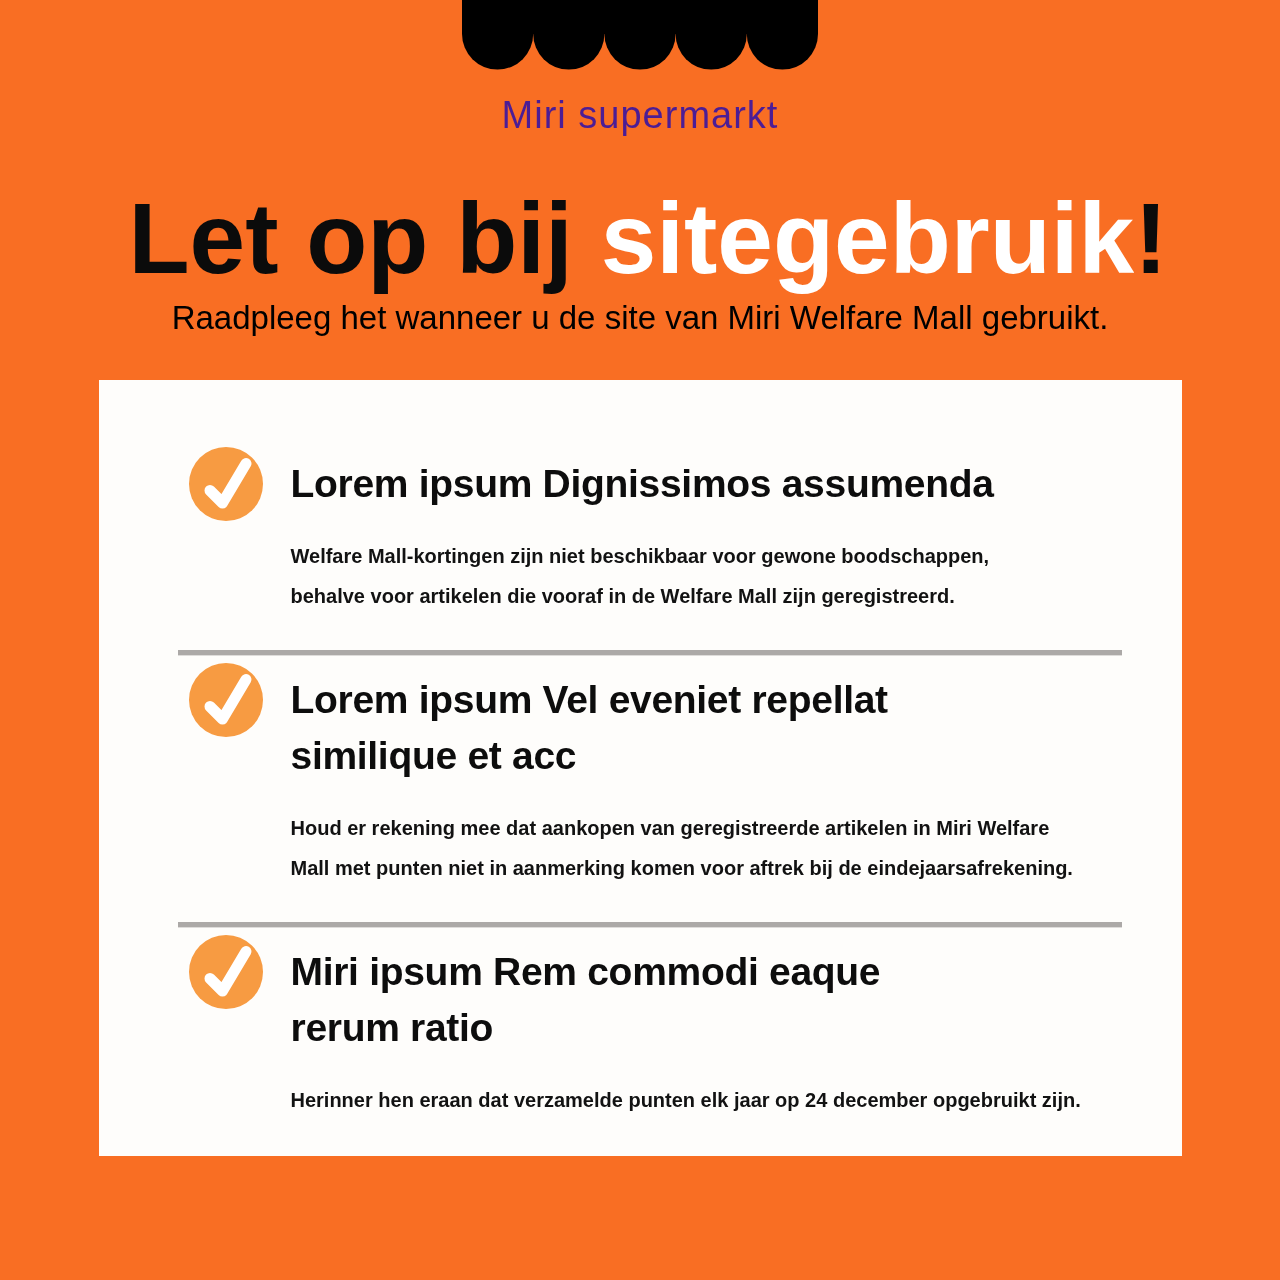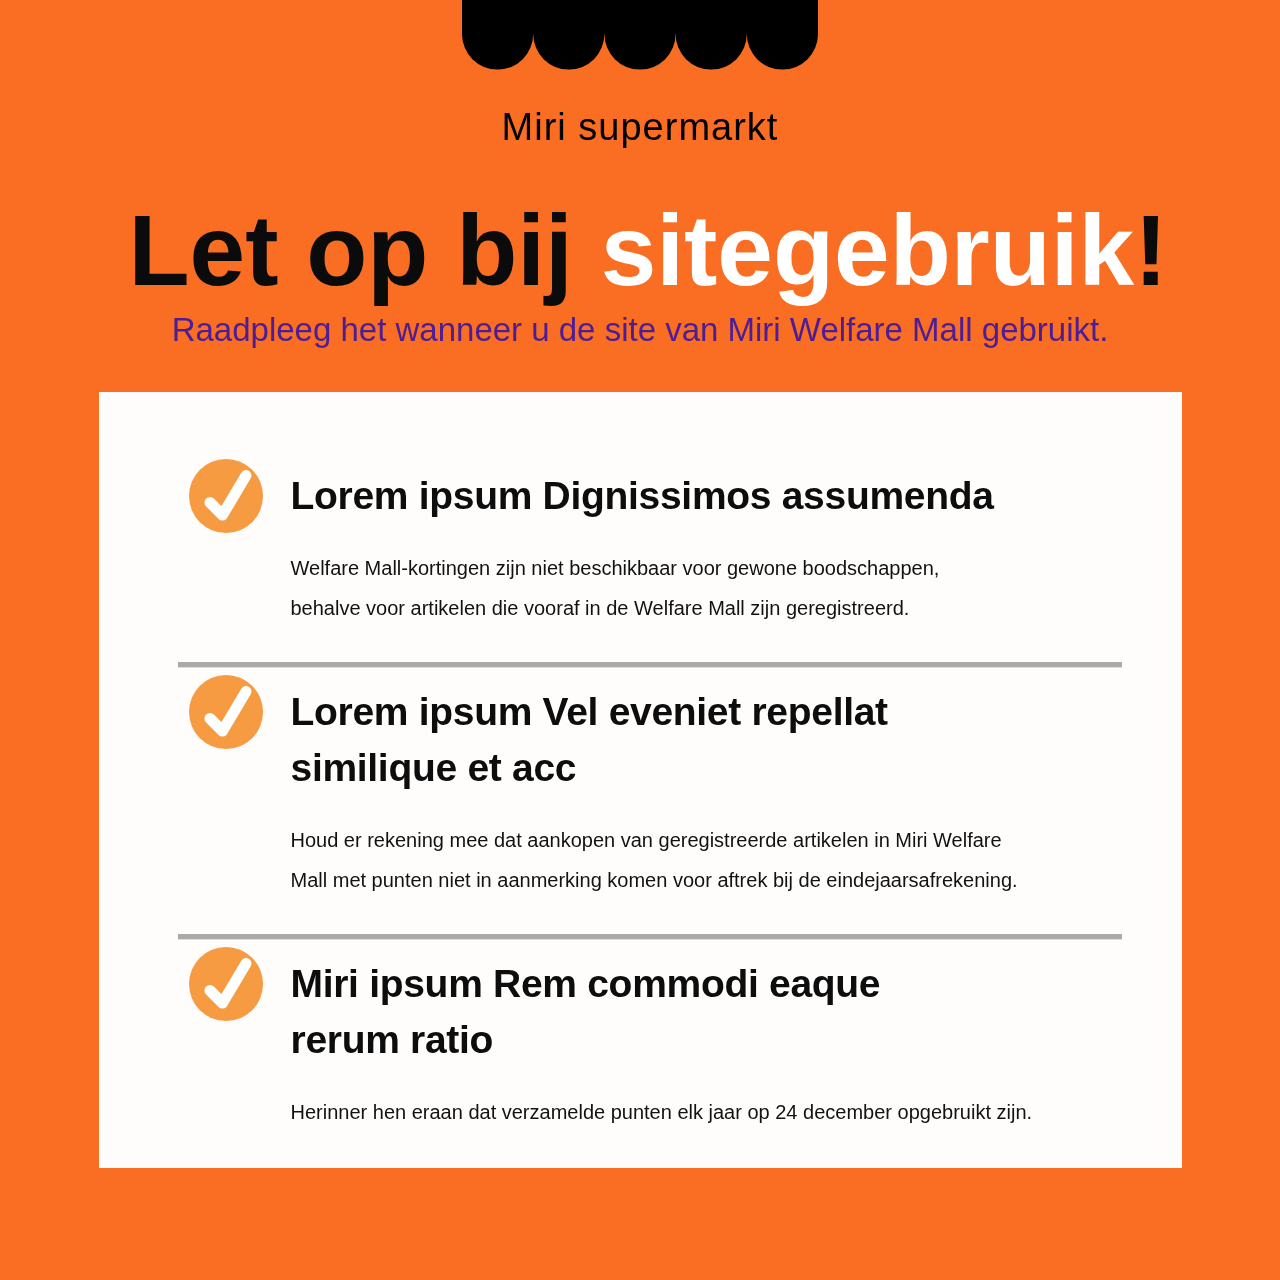--- a/index.html
+++ b/index.html
@@ -10,45 +10,45 @@
     font-family: "Liberation Sans", sans-serif;
     color: var(--text, #101010);
     overflow: hidden;
   }
   .page { width: 1280px; height: 1280px; position: relative; }
 
   
   .header { display: flex; flex-direction: column; align-items: center; }
   .awning { display: block; width: 356px; height: 70px; color: #000; }
   .brand {
-    margin-top: 34px;
+    margin-top: 22px;
     font-size: 38px;
     letter-spacing: 1px;
     line-height: 46px;
-    color: #000000;
+    color: #4c1d95;
   }
 
   
   .hero-title {
     margin: 46px 0 0 16px;
     text-align: center;
     font-size: 100px;
     line-height: 108px;
     font-weight: 700;
     letter-spacing: 0;
     white-space: nowrap;
   }
   .hero-title .dark { color: #0b0b0b; }
   .hero-title .light { color: var(--heading-light, #FFFFFF); }
   .hero-subtitle {
     margin: 6px 0 0 0;
     text-align: center;
     font-size: 33px;
     line-height: 40px;
-    color: #4c1d95;
+    color: #000000;
   }
 
   
   .card {
     width: 1083px;
     margin: 42px auto 0 auto;
     background: var(--card, #FEFDFB);
     padding: 60px 60px 36px 90px;
     box-sizing: border-box;
   }
@@ -82,20 +82,21 @@
     letter-spacing: -0.3px;
     color: #0d0d0d;
     white-space: pre-line;
   }
   .item-body {
     margin: 24px 0 0 0;
     font-size: 20px;
     line-height: 40px;
     color: #121212;
     white-space: pre-line;
+    font-weight: bold;
   }
 </style>
 </head>
 <body>
 
 <div class="page">
 
   <header class="header">
     <svg class="awning" viewBox="0 0 356 70" xmlns="http://www.w3.org/2000/svg" aria-hidden="true">
       <g fill="currentColor">

